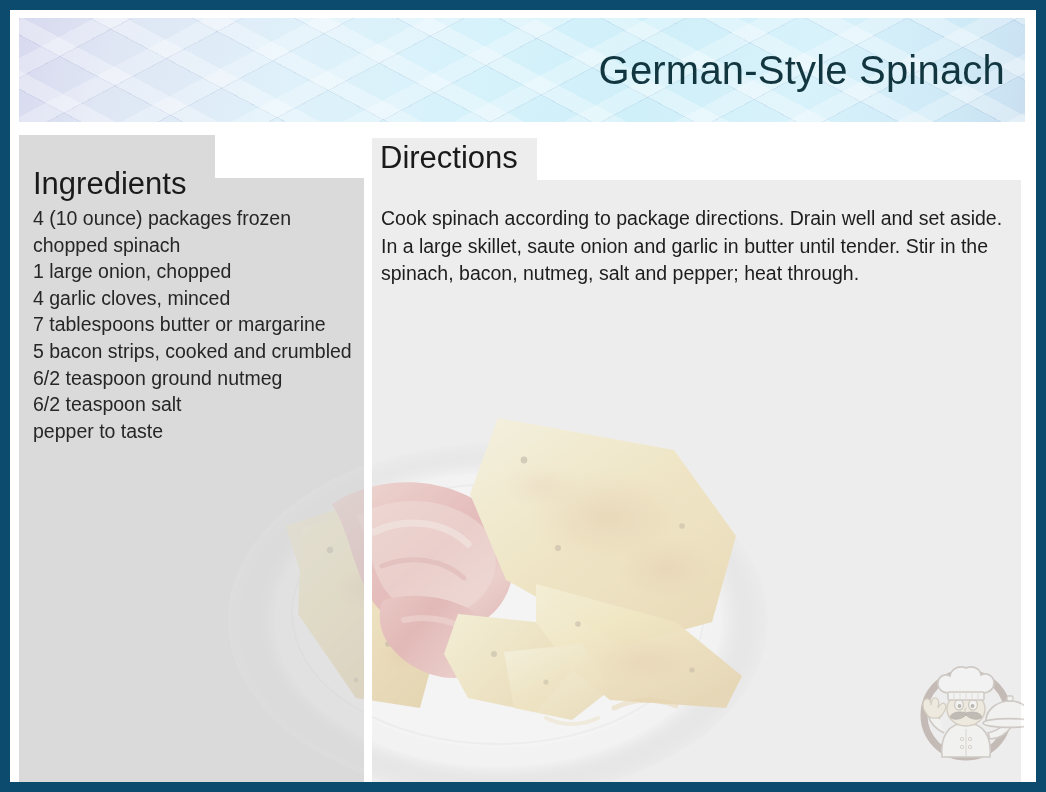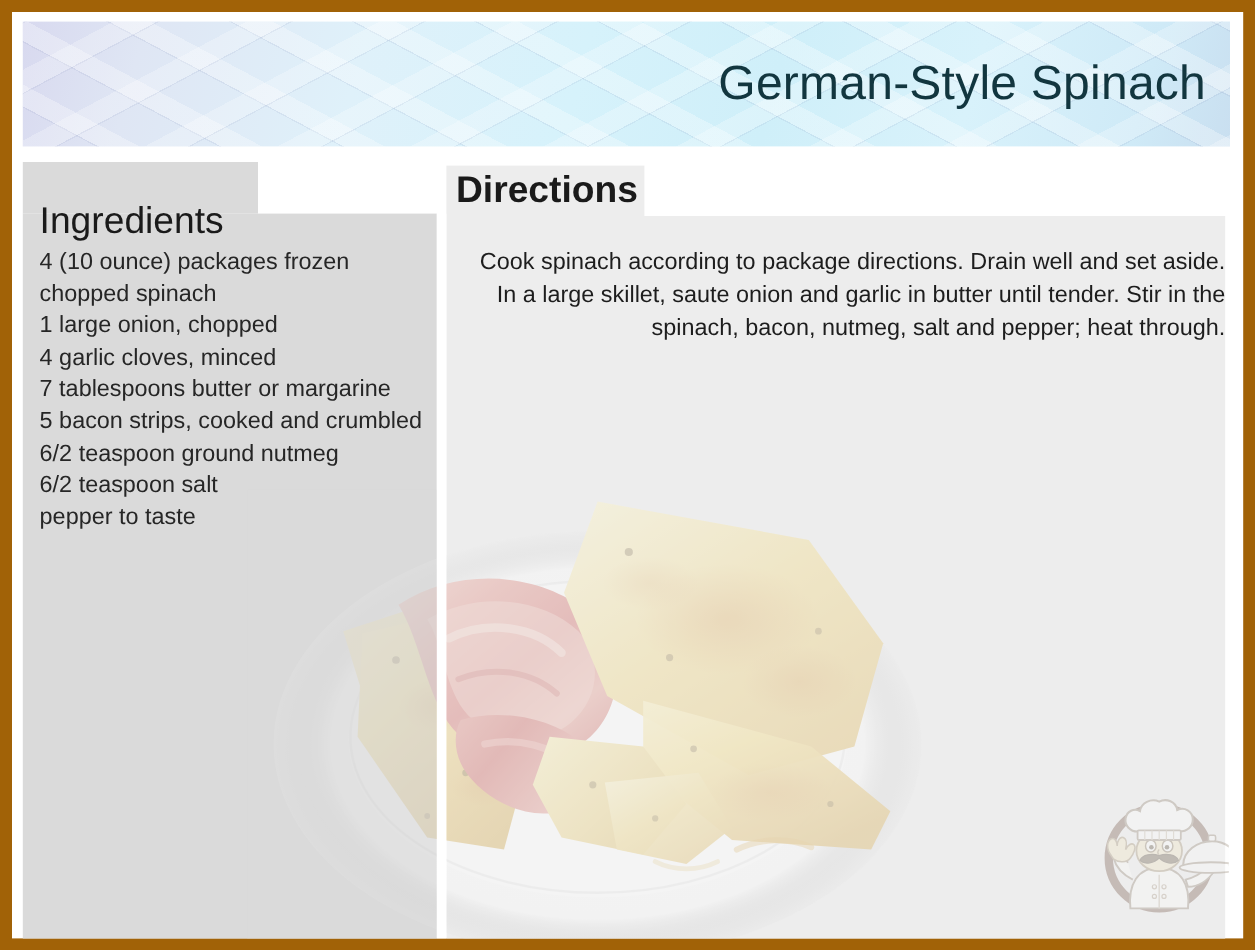--- a/index.html
+++ b/index.html
@@ -14,21 +14,21 @@
   body {
     font-family: "Liberation Sans", sans-serif;
     background: #ffffff;
   }
 
   
   #slide {
     position: relative;
     width: 1046px;
     height: 792px;
-    background: #a16207;
+    background: #0c4a6e;
   }
 
   #slide-inner {
     position: absolute;
     left: 10px;
     top: 10px;
     width: 1026px;
     height: 772px;
     background: #ffffff;
     overflow: hidden;
@@ -143,21 +143,21 @@
     width: 165px;
     height: 42px;
     background: #ededed;
     z-index: 3;
   }
   #directions-header-label {
     position: absolute;
     left: 8px;
     top: 2px;
     font-size: 31px;
-    font-weight: 700;
+    font-weight: 400;
     color: #1a1a1a;
     white-space: nowrap;
   }
 
   #directions-panel {
     position: absolute;
     left: 362px;
     top: 170px;
     width: 649px;
     height: 608px;
@@ -181,21 +181,20 @@
 
   #directions-text {
     position: absolute;
     left: 371px;
     top: 195px;
     width: 640px;
     z-index: 6;
     font-size: 19.5px;
     line-height: 27.5px;
     color: #1d1d1d;
-    text-align: right;
   }
 
   
   #food-photo {
     position: absolute;
     left: 196px;
     top: 398px;
     width: 574px;
     height: 382px;
     z-index: 4;

